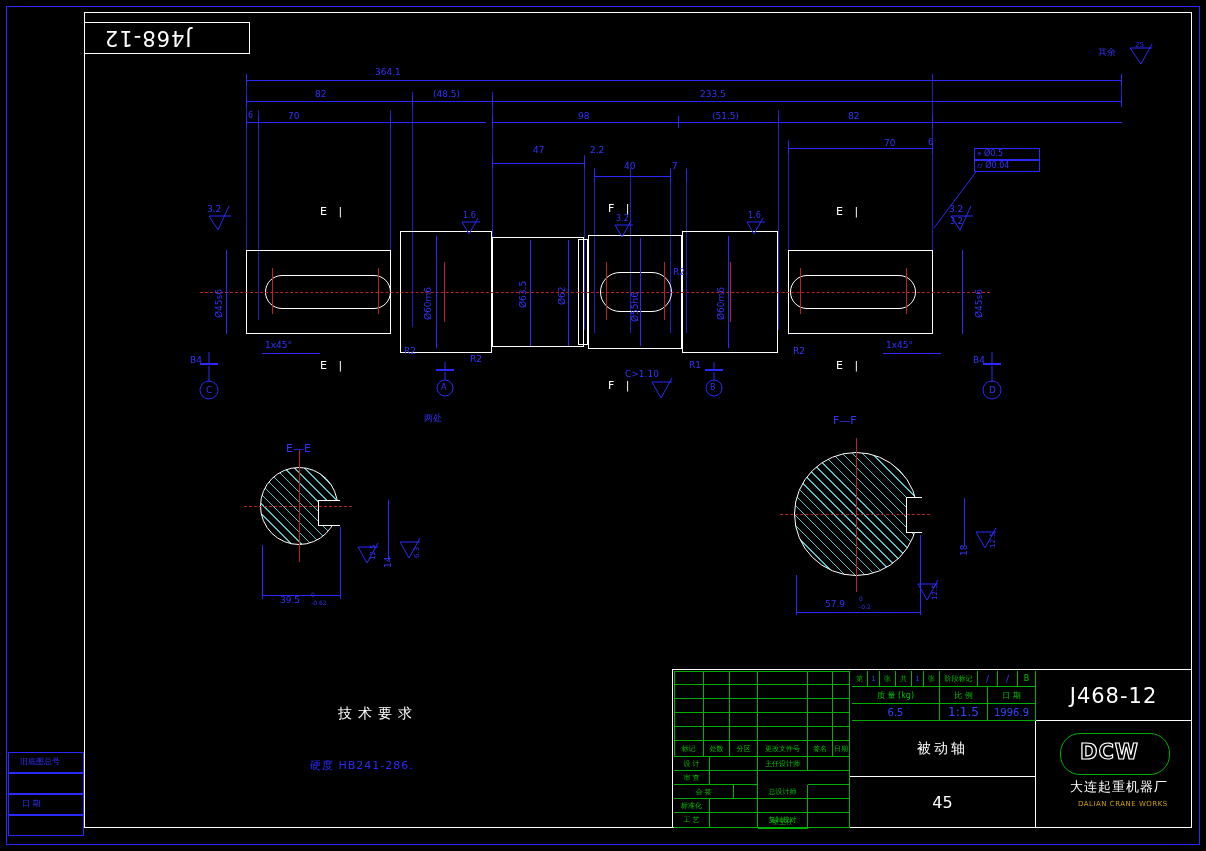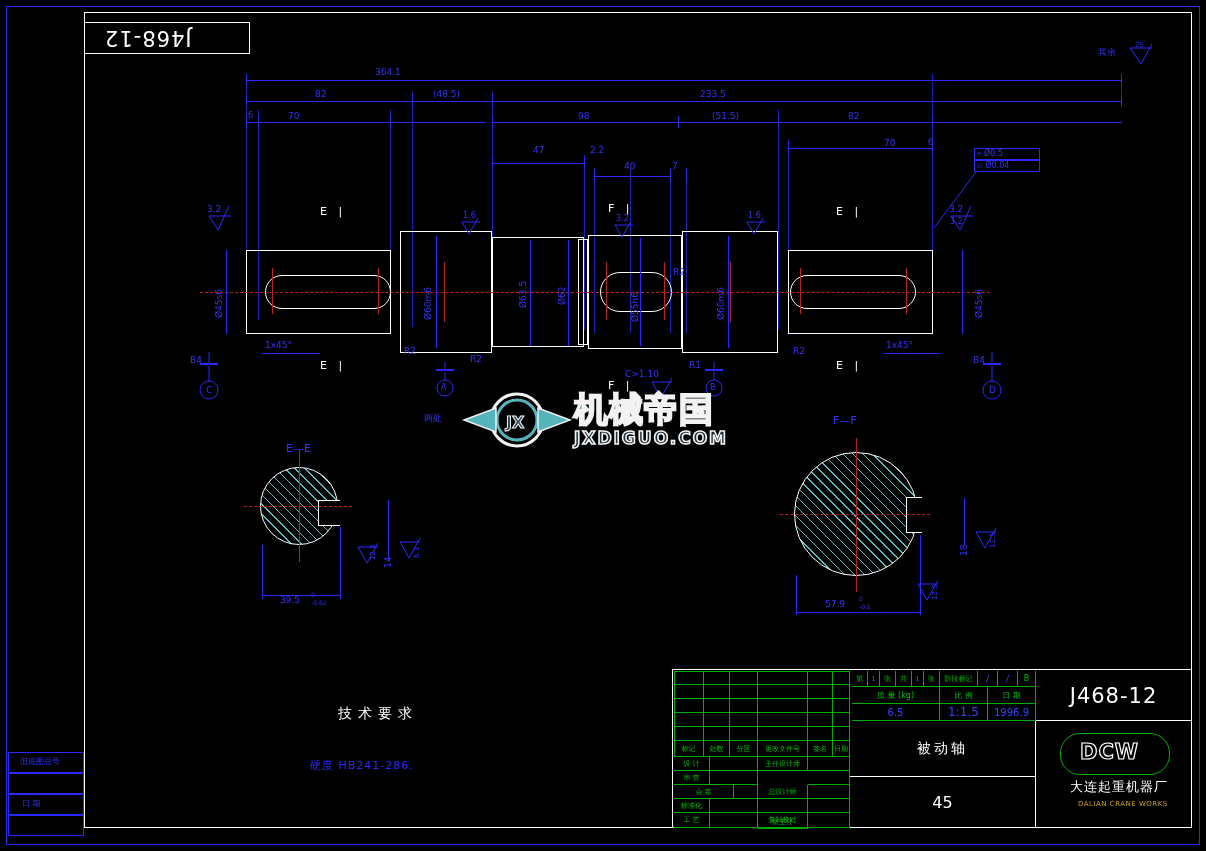--- a/index.html
+++ b/index.html
@@ -419,25 +419,14 @@
 
   <div class="tcellw" style="left:1036px;top:671px;width:156px;height:50px;font-size:21px;letter-spacing:1px;">J468-12</div>
 
   <div class="abs" style="left:1036px;top:721px;width:156px;height:107px;border-right:1px solid #ffffff;box-sizing:border-box;">
     <div class="abs" style="left:24px;top:12px;width:108px;height:40px;border:1px solid #00b000;border-radius:20px;"></div>
     <div class="txt" style="left:44px;top:21px;font-size:21px;font-weight:bold;color:#000;-webkit-text-stroke:1.2px #ffffff;letter-spacing:1px;">DCW</div>
     <div class="txt" style="left:34px;top:59px;font-size:13px;color:#ffffff;letter-spacing:1px;">大连起重机器厂</div>
     <div class="txt" style="left:42px;top:80px;font-size:7px;color:#d0a000;letter-spacing:.5px;">DALIAN CRANE WORKS</div>
   </div>
 
-  <div id="wm">
-    <svg class="abs" style="left:0;top:2px;" width="110" height="60">
-      <circle cx="55" cy="30" r="26" fill="none" stroke="#ffffff" stroke-width="3"></circle>
-      <circle cx="55" cy="30" r="20" fill="none" stroke="#5bbfc4" stroke-width="3"></circle>
-      <path d="M2,30 L34,18 L34,42 Z" fill="#5bbfc4" stroke="#ffffff" stroke-width="1.5"></path>
-      <path d="M108,30 L76,18 L76,42 Z" fill="#5bbfc4" stroke="#ffffff" stroke-width="1.5"></path>
-      <text x="44" y="38" fill="#2b4a5a" stroke="#ffffff" stroke-width="1" font-size="16" font-weight="bold">JX</text>
-    </svg>
-    <div class="txt wm-txt" style="left:112px;top:4px;">机械帝国</div>
-    <div class="txt wm-sub" style="left:112px;top:42px;">JXDIGUO.COM</div>
-  </div>
 
 </div>
 
 </body></html>

